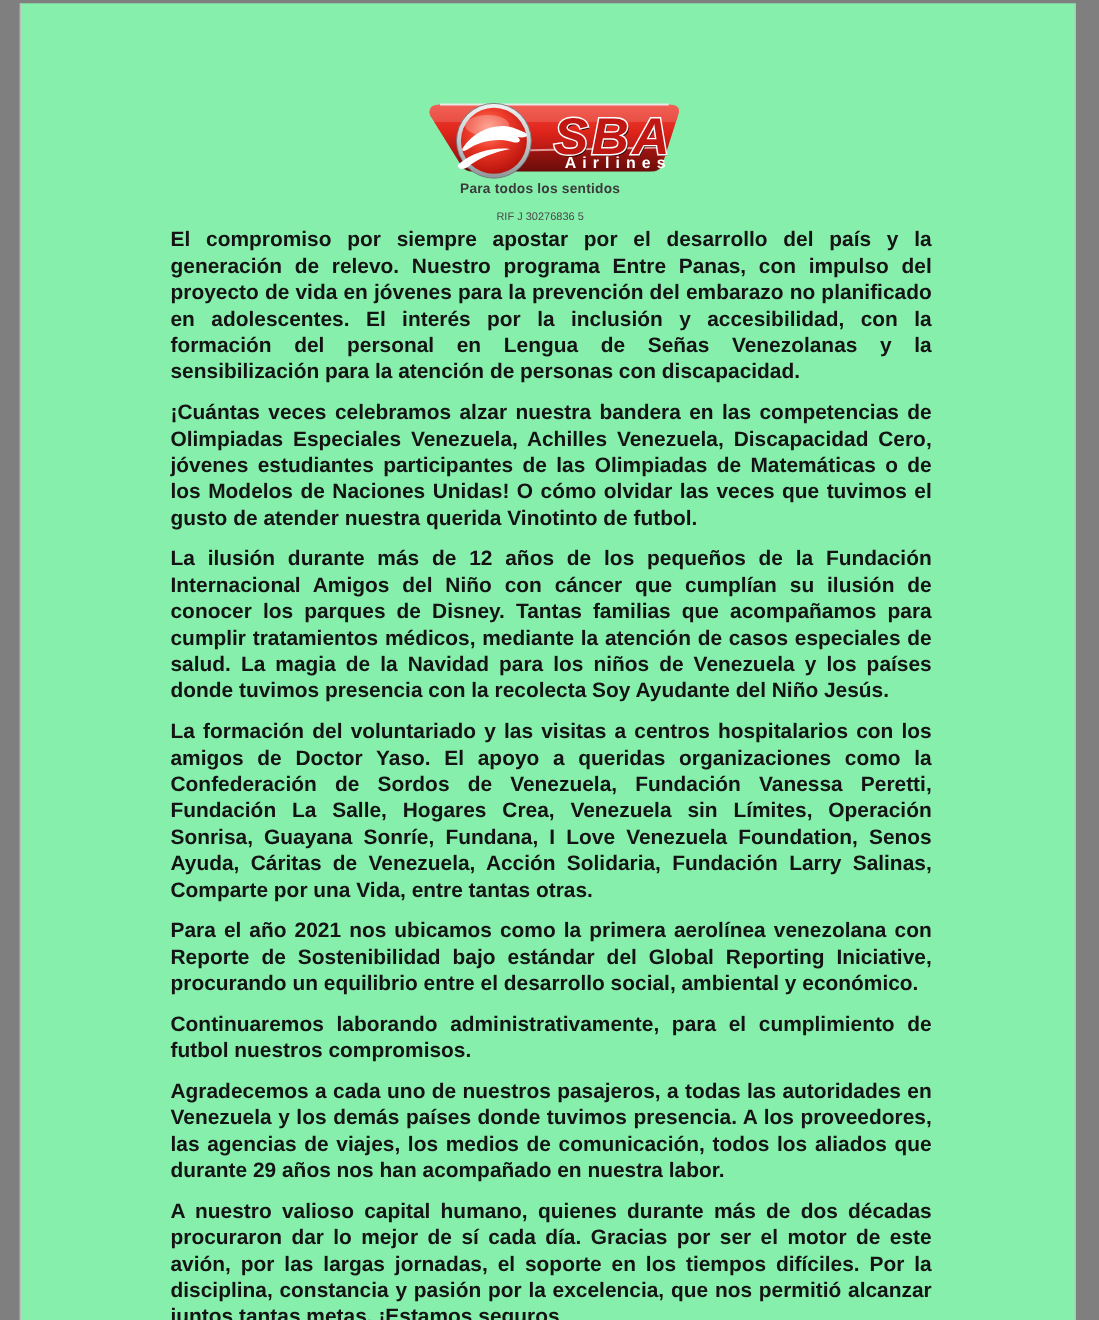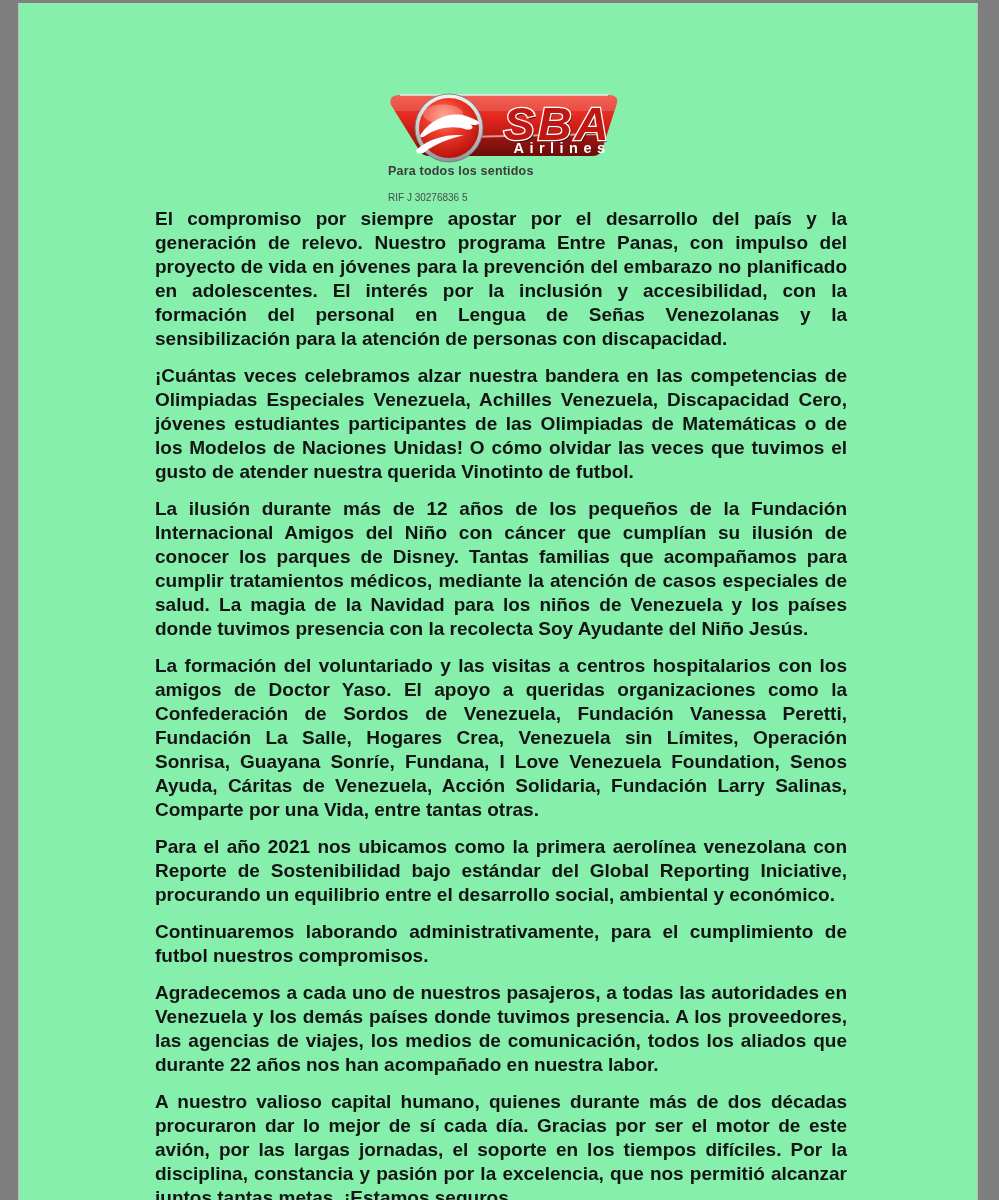--- a/index.html
+++ b/index.html
@@ -26,21 +26,21 @@
     position: absolute;
     top: 89px;
     left: 369px;
     width: 232px;
   }
   .logo-svg { overflow: visible; display: block; }
   .tagline-block {
     width: 232px;
     box-sizing: border-box;
     padding-right: 26px;
-    text-align: left;
+    text-align: center;
     margin-top: 3px;
     line-height: 1.1;
   }
   .tagline {
     font-size: 12.5px;
     font-weight: bold;
     color: #3b3b3b;
     letter-spacing: 0.2px;
   }
   .rif {
@@ -129,18 +129,18 @@
       </div>
     </div>
 
     <div class="content">
       <p>El compromiso por siempre apostar por el desarrollo del país y la generación de relevo. Nuestro programa Entre Panas, con impulso del proyecto de vida en jóvenes para la prevención del embarazo no planificado en adolescentes. El interés por la inclusión y accesibilidad, con la formación del personal en Lengua de Señas Venezolanas y la sensibilización para la atención de personas con discapacidad.</p>
       <p>¡Cuántas veces celebramos alzar nuestra bandera en las competencias de Olimpiadas Especiales Venezuela, Achilles Venezuela, Discapacidad Cero, jóvenes estudiantes participantes de las Olimpiadas de Matemáticas o de los Modelos de Naciones Unidas! O cómo olvidar las veces que tuvimos el gusto de atender nuestra querida Vinotinto de futbol.</p>
       <p>La ilusión durante más de 12 años de los pequeños de la Fundación Internacional Amigos del Niño con cáncer que cumplían su ilusión de conocer los parques de Disney. Tantas familias que acompañamos para cumplir tratamientos médicos, mediante la atención de casos especiales de salud. La magia de la Navidad para los niños de Venezuela y los países donde tuvimos presencia con la recolecta Soy Ayudante del Niño Jesús.</p>
       <p>La formación del voluntariado y las visitas a centros hospitalarios con los amigos de Doctor Yaso. El apoyo a queridas organizaciones como la Confederación de Sordos de Venezuela, Fundación Vanessa Peretti, Fundación La Salle, Hogares Crea, Venezuela sin Límites, Operación Sonrisa, Guayana Sonríe, Fundana, I Love Venezuela Foundation, Senos Ayuda, Cáritas de Venezuela, Acción Solidaria, Fundación Larry Salinas, Comparte por una Vida, entre tantas otras.</p>
       <p>Para el año 2021 nos ubicamos como la primera aerolínea venezolana con Reporte de Sostenibilidad bajo estándar del Global Reporting Iniciative, procurando un equilibrio entre el desarrollo social, ambiental y económico.</p>
       <p>Continuaremos laborando administrativamente, para el cumplimiento de futbol nuestros compromisos.</p>
-      <p>Agradecemos a cada uno de nuestros pasajeros, a todas las autoridades en Venezuela y los demás países donde tuvimos presencia. A los proveedores, las agencias de viajes, los medios de comunicación, todos los aliados que durante 22 años nos han acompañado en nuestra labor.</p>
+      <p>Agradecemos a cada uno de nuestros pasajeros, a todas las autoridades en Venezuela y los demás países donde tuvimos presencia. A los proveedores, las agencias de viajes, los medios de comunicación, todos los aliados que durante 29 años nos han acompañado en nuestra labor.</p>
       <p>A nuestro valioso capital humano, quienes durante más de dos décadas procuraron dar lo mejor de sí cada día. Gracias por ser el motor de este avión, por las largas jornadas, el soporte en los tiempos difíciles. Por la disciplina, constancia y pasión por la excelencia, que nos permitió alcanzar juntos tantas metas. ¡Estamos seguros</p>
     </div>
 
   </div>
 </div>
 
 </body></html>

